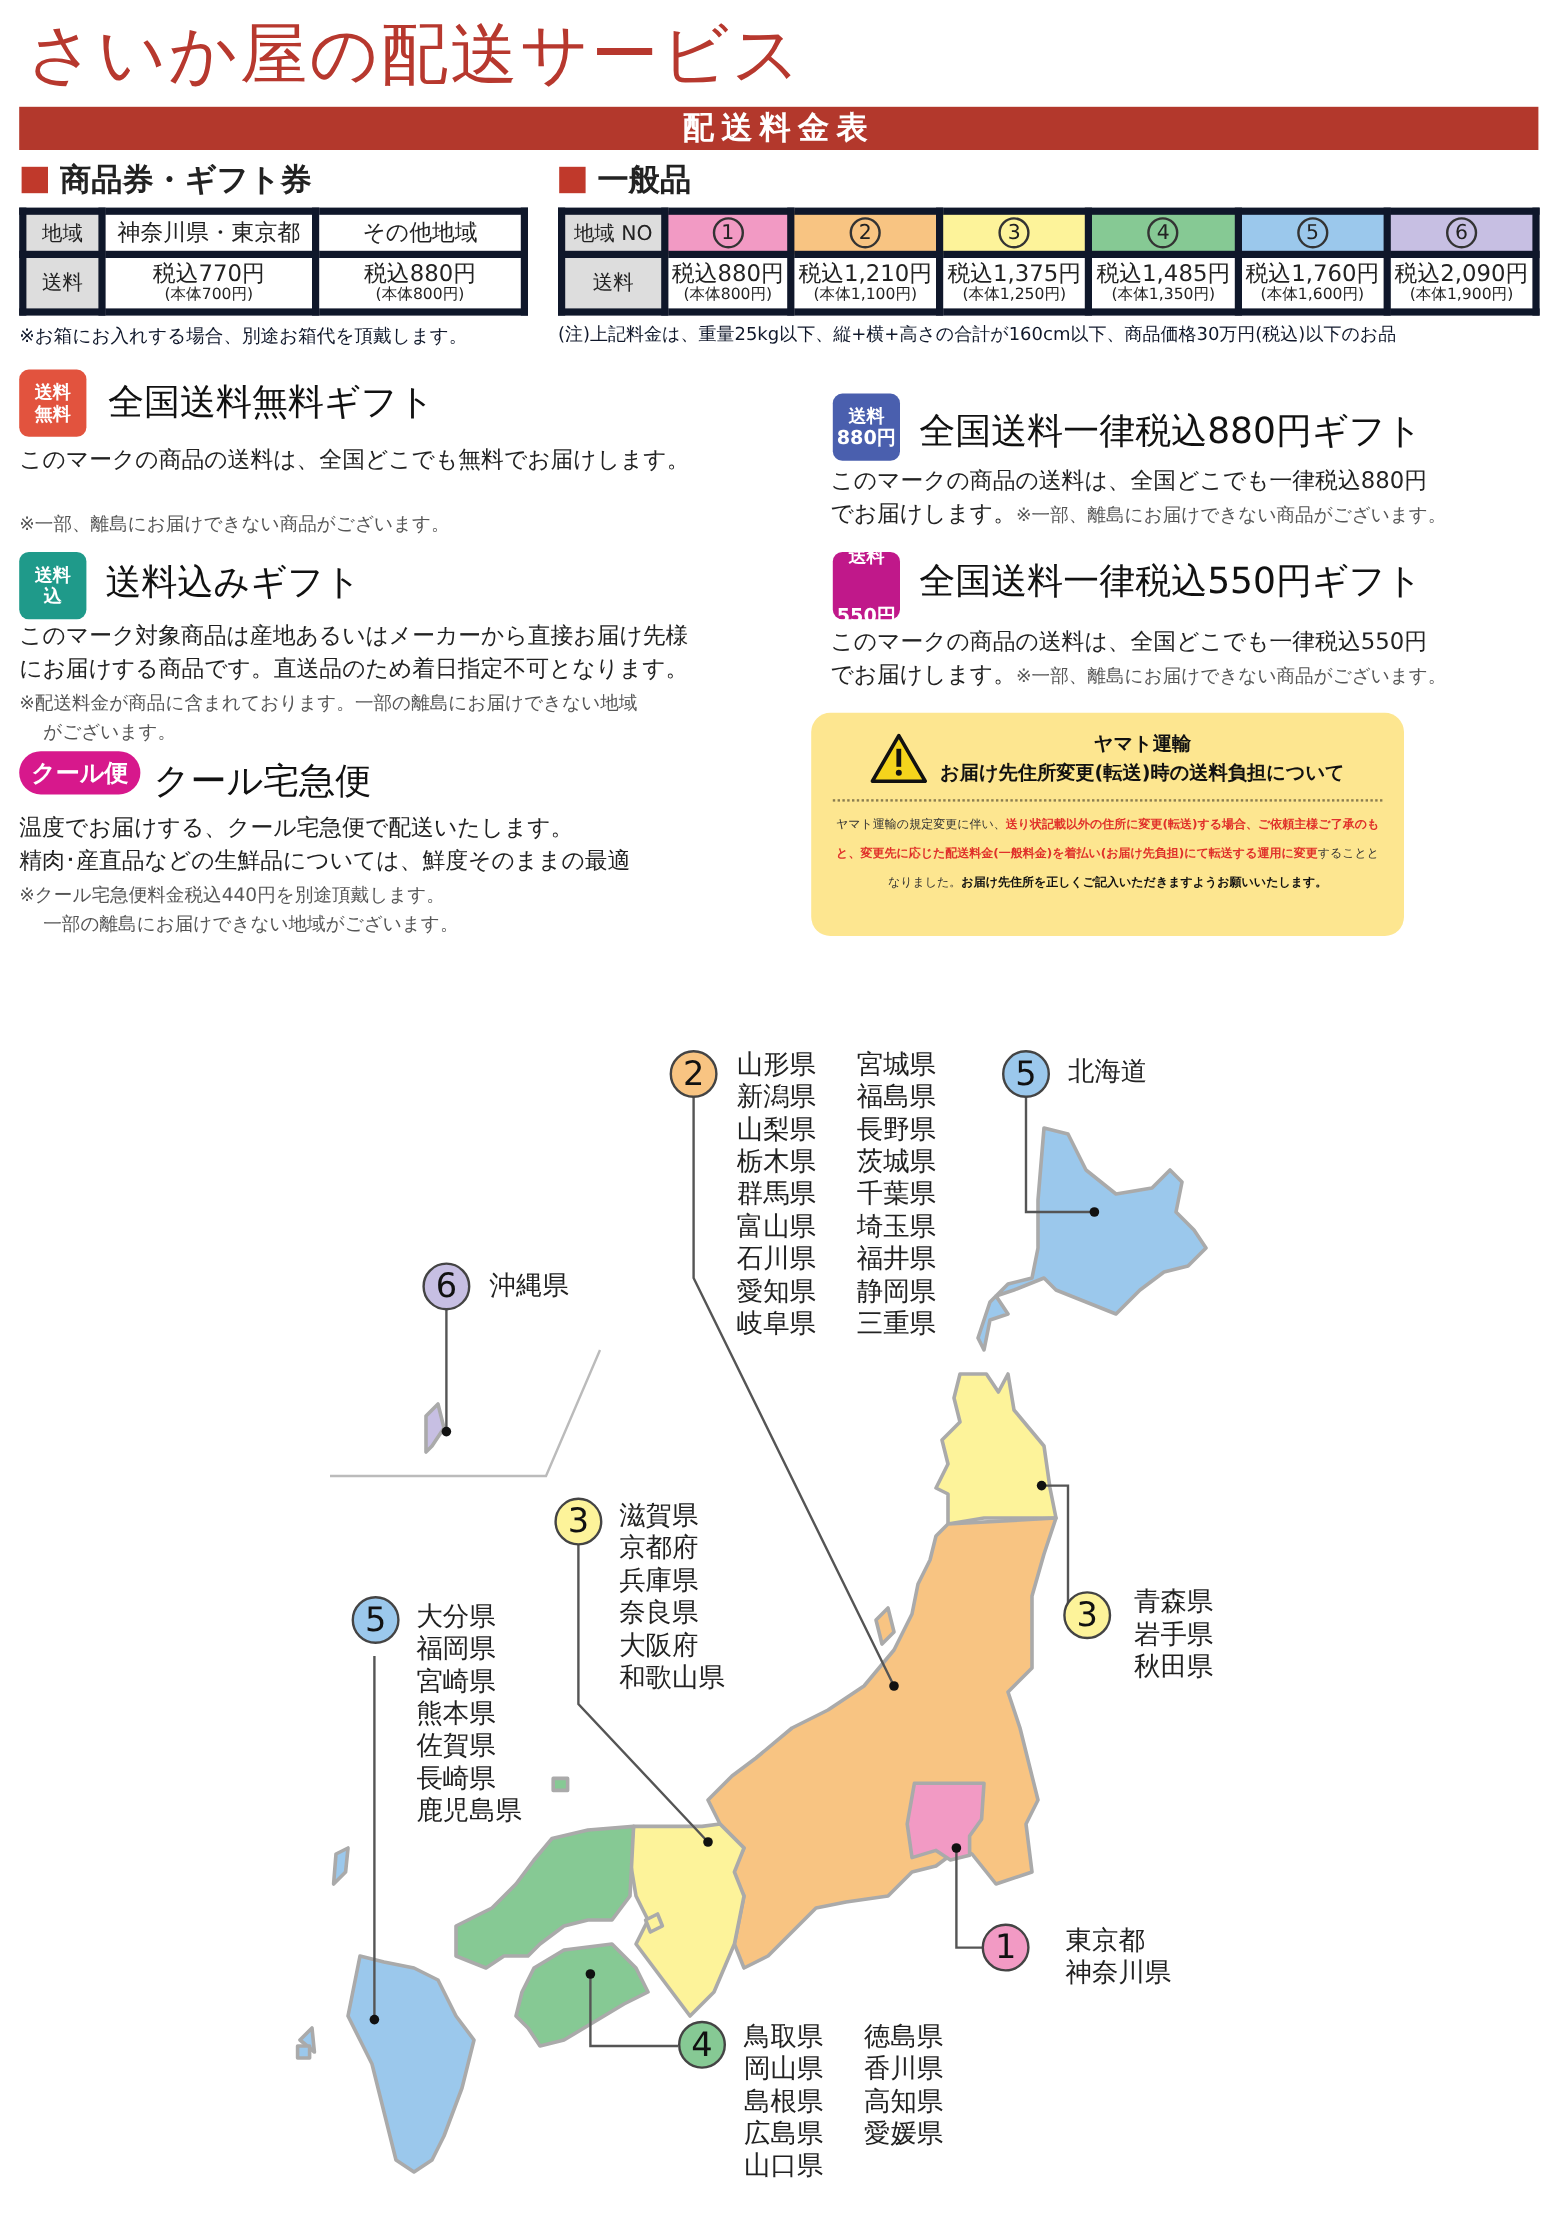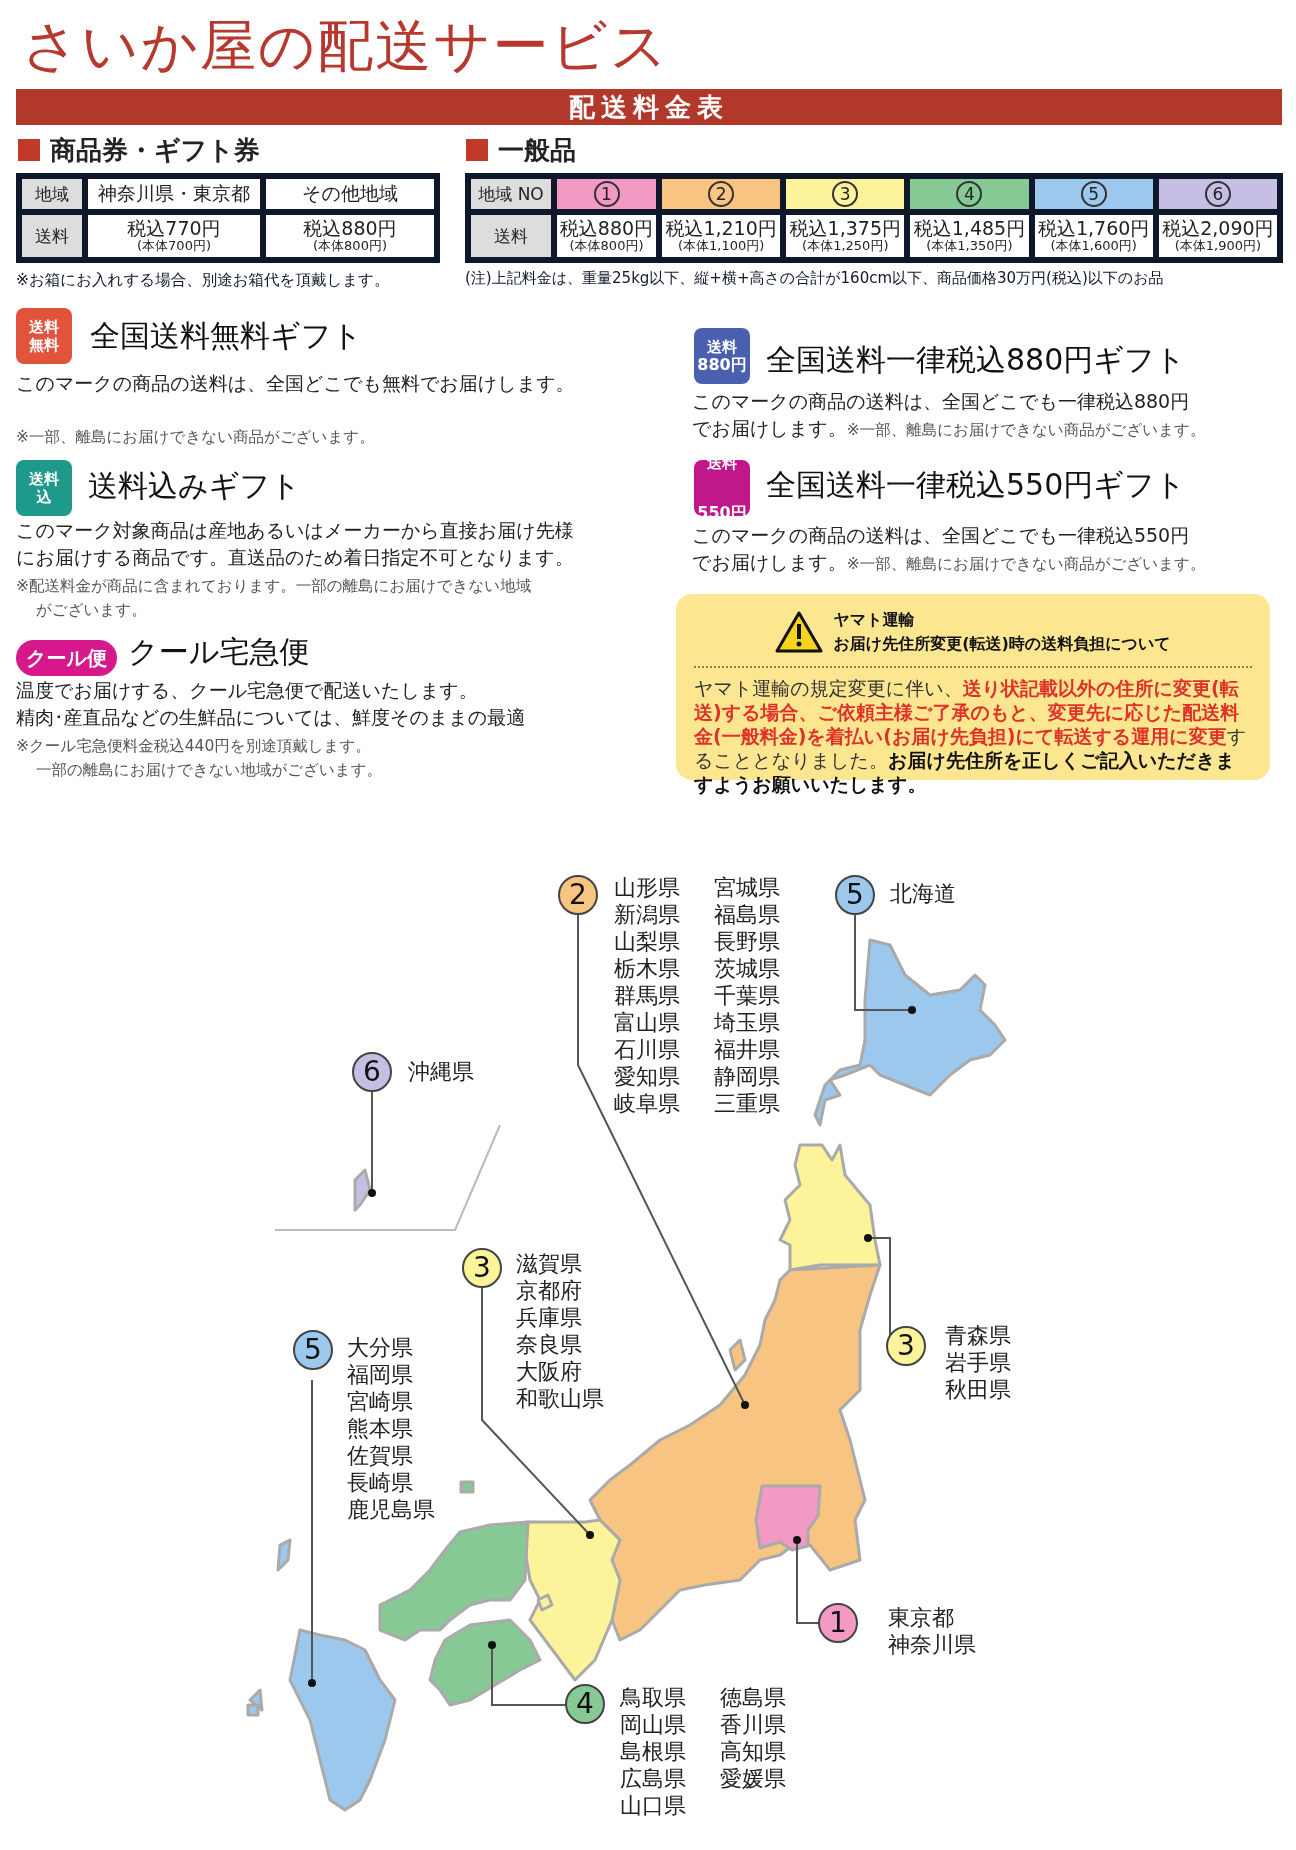--- a/index.html
+++ b/index.html
@@ -14,25 +14,25 @@
   table.rate tr.r1 td { height: 36px; }
   table.rate tr.r2 td { height: 48px; line-height: 20px; }
   .sub { font-size: 13px; display: block; line-height: 16px; }
   .circ { display: inline-block; width: 26px; height: 26px; border: 2px solid #333; border-radius: 50%; line-height: 22px; font-size: 17px; background: #fff0; text-align: center; }
   .note { position: absolute; font-size: 15.5px; color: #0f172a; line-height: 25px; }
   .badge { position: absolute; width: 56px; height: 56px; border-radius: 8px; color: #fff; font-weight: bold; font-size: 15px; line-height: 18px; text-align: center; display: flex; flex-direction: column; justify-content: center; }
   .gift-title { position: absolute; font-size: 30px; color: #111; line-height: 40px; }
   .gift-body { position: absolute; font-size: 19px; color: #222; line-height: 27px; }
   .gift-note { position: absolute; font-size: 15.5px; color: #555; line-height: 24px; }
   .pill { position: absolute; height: 36px; border-radius: 18px; background: #d7188c; color: #fff; font-size: 20px; font-weight: bold; padding: 0 10px; line-height: 36px; }
-  .yamato { position: absolute; left: 676px; top: 594px; width: 594px; height: 186px; background: #fde690; border-radius: 16px; padding: 14px 18px; }
+  .yamato { position: absolute; left: 676px; top: 594px; width: 494px; height: 186px; background: #fde690; border-radius: 16px; padding: 14px 18px; text-align: center; }
   .yamato .yhead { display: flex; align-items: center; justify-content: center; gap: 10px; }
   .yamato .ytitle { font-size: 16px; font-weight: bold; line-height: 24px; color: #111; }
   .yamato .dots { border-top: 2px dotted #8a7d50; margin: 10px 0 8px; }
-  .yamato .ybody { font-size: 19px; line-height: 24px; color: #333; }
+  .yamato .ybody { font-size: 10px; line-height: 24px; color: #333; }
   .red { color: #e0302a; font-weight: bold; }
   .bold { font-weight: bold; color: #111; }
   .map { position: absolute; left: 0; top: 830px; width: 1296px; height: 1020px; }
   .mlabel { position: absolute; font-size: 22px; line-height: 27px; color: #222; }
   .mcirc { position: absolute; width: 40px; height: 40px; border-radius: 50%; border: 2px solid #444; font-size: 28px; line-height: 36px; text-align: center; color: #111; }
   .cols2 { display: grid; grid-template-columns: 100px 90px; }
 </style>
 </head>
 <body>
 
@@ -106,21 +106,21 @@
 <div class="gift-title" style="left:88px; top:466px;">送料込みギフト</div>
 <div class="gift-body" style="left:16px; top:517px;">
   <div>このマーク対象商品は産地あるいはメーカーから直接お届け先様</div>
     <div>にお届けする商品です。直送品のため着日指定不可となります。</div>
 </div>
 <div class="gift-note" style="left:16px; top:574px;">
   <div>※配送料金が商品に含まれております。一部の離島にお届けできない地域</div>
     <div style="padding-left:20px;">がございます。</div>
 </div>
 
-<div class="pill" style="left:16px; top:640px;">クール便</div>
+<div class="pill" style="left:16px; top:626px;">クール便</div>
 <div class="gift-title" style="left:128px; top:632px;">クール宅急便</div>
 <div class="gift-body" style="left:16px; top:677px;">
   <div>温度でお届けする、クール宅急便で配送いたします。</div>
     <div>精肉･産直品などの生鮮品については、鮮度そのままの最適</div>
 </div>
 <div class="gift-note" style="left:16px; top:734px;">
   <div>※クール宅急便料金税込440円を別途頂戴します。</div>
     <div style="padding-left:20px;">一部の離島にお届けできない地域がございます。</div>
 </div>
 

